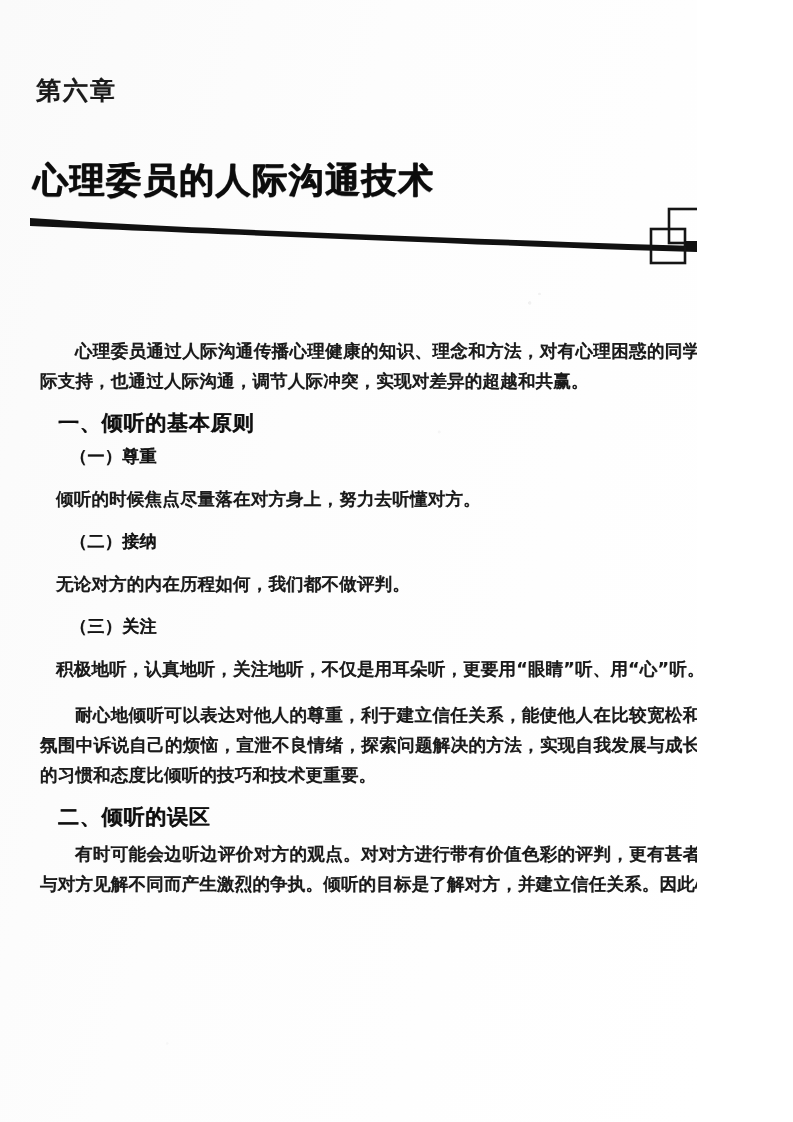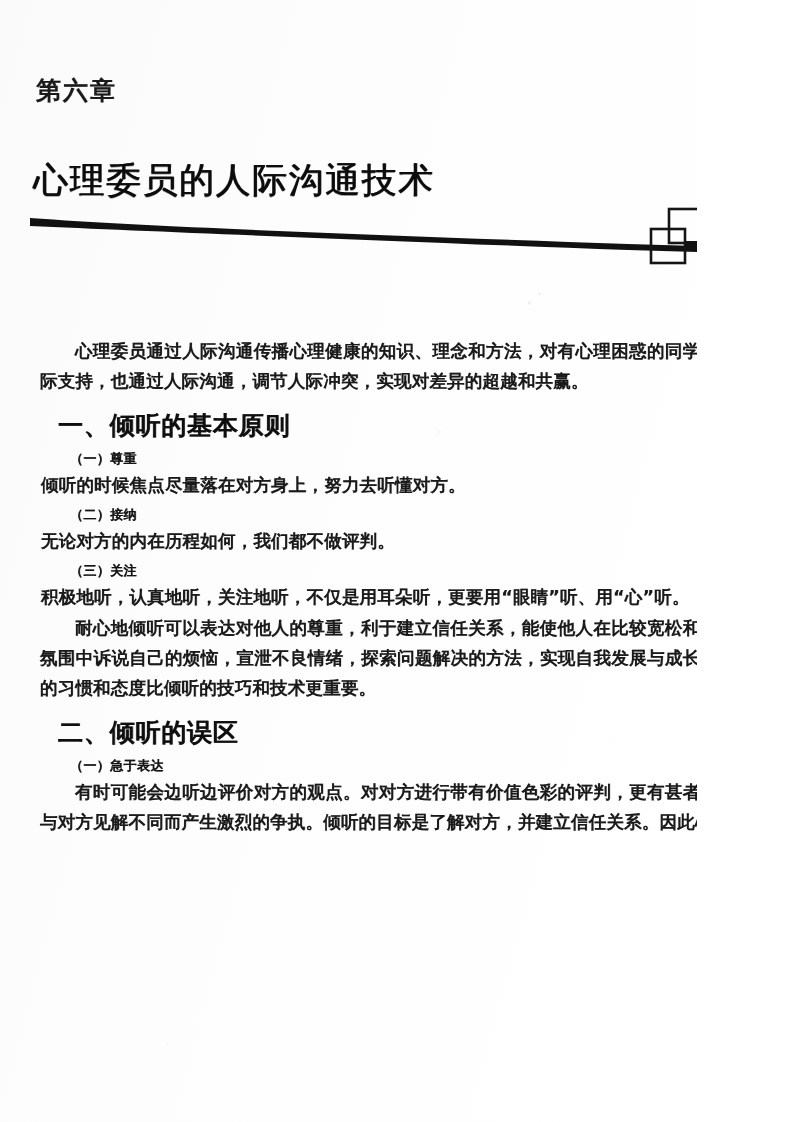--- a/index.html
+++ b/index.html
@@ -53,21 +53,21 @@
     letter-spacing: 2px;
     color: #1b1b1b;
     text-shadow: 0.4px 0.3px 0 rgba(0,0,0,0.30), -0.3px 0.2px 0 rgba(0,0,0,0.12);
   }
 
   .chapter-title {
     position: absolute;
     left: 33px;
     top: 157px;
     font-size: 35px;
-    font-weight: 400;
+    font-weight: 700;
     letter-spacing: 1.5px;
     color: #0c0c0c;
     text-shadow: 0.7px 0 0 rgba(0,0,0,0.85), -0.4px 0.2px 0 rgba(0,0,0,0.5), 0 0.6px 0 rgba(0,0,0,0.4);
   }
 
   
   .title-rule {
     position: absolute;
     left: 28px;
     top: 206px;
@@ -116,39 +116,39 @@
     letter-spacing: 3px;
     color: #111111;
     text-shadow: 0.5px 0.2px 0 rgba(0,0,0,0.45), -0.3px 0.15px 0 rgba(0,0,0,0.2);
   }
   .section-title .gap-wide { display: inline-block; width: 34px; }
   .section-title .gap-mid  { display: inline-block; width: 46px; }
 
   h2.h-num {
     margin: 13px 0 8px 0;
     padding-left: 18px;
-    font-size: 25px;
+    font-size: 21px;
     font-weight: 700;
     letter-spacing: 0.8px;
     color: #0f0f0f;
     text-shadow: 0.55px 0.2px 0 rgba(0,0,0,0.6), -0.35px 0.15px 0 rgba(0,0,0,0.25);
   }
 
   h3.h-sub {
     margin: 6px 0 2px 0;
     padding-left: 30px;
-    font-size: 13px;
+    font-size: 17px;
     font-weight: 700;
     letter-spacing: 0.4px;
     color: #141414;
     text-shadow: 0.4px 0.2px 0 rgba(0,0,0,0.5), -0.3px 0.1px 0 rgba(0,0,0,0.2);
   }
 
   p.flush {
-    margin: 1px;
+    margin: 16px;
     text-indent: 0;
   }
 </style>
 </head>
 <body>
 
 <div class="page">
 
   <div class="scan-grain"></div>
 
@@ -186,19 +186,18 @@
       <h3 class="h-sub">（二）接纳</h3>
       <p class="body flush">无论对方的内在历程如何，我们都不做评判。</p>
 
       <h3 class="h-sub">（三）关注</h3>
       <p class="body flush">积极地听，认真地听，关注地听，不仅是用耳朵听，更要用“眼睛”听、用“心”听。</p>
 
       <p class="body">耐心地倾听可以表达对他人的尊重，利于建立信任关系，能使他人在比较宽松和信任的氛围中诉说自己的烦恼，宣泄不良情绪，探索问题解决的方法，实现自我发展与成长。倾听的习惯和态度比倾听的技巧和技术更重要。</p>
 
       <h2 class="h-num">二、倾听的误区</h2>
 
-      <h3 class="h-sub">（一）急于表达</h3>
 
       <p class="body">有时可能会边听边评价对方的观点。对对方进行带有价值色彩的评判，更有甚者，因为与对方见解不同而产生激烈的争执。倾听的目标是了解对方，并建立信任关系。因此心理</p>
 
     </div>
   </div>
 </div>
 
 </body></html>

